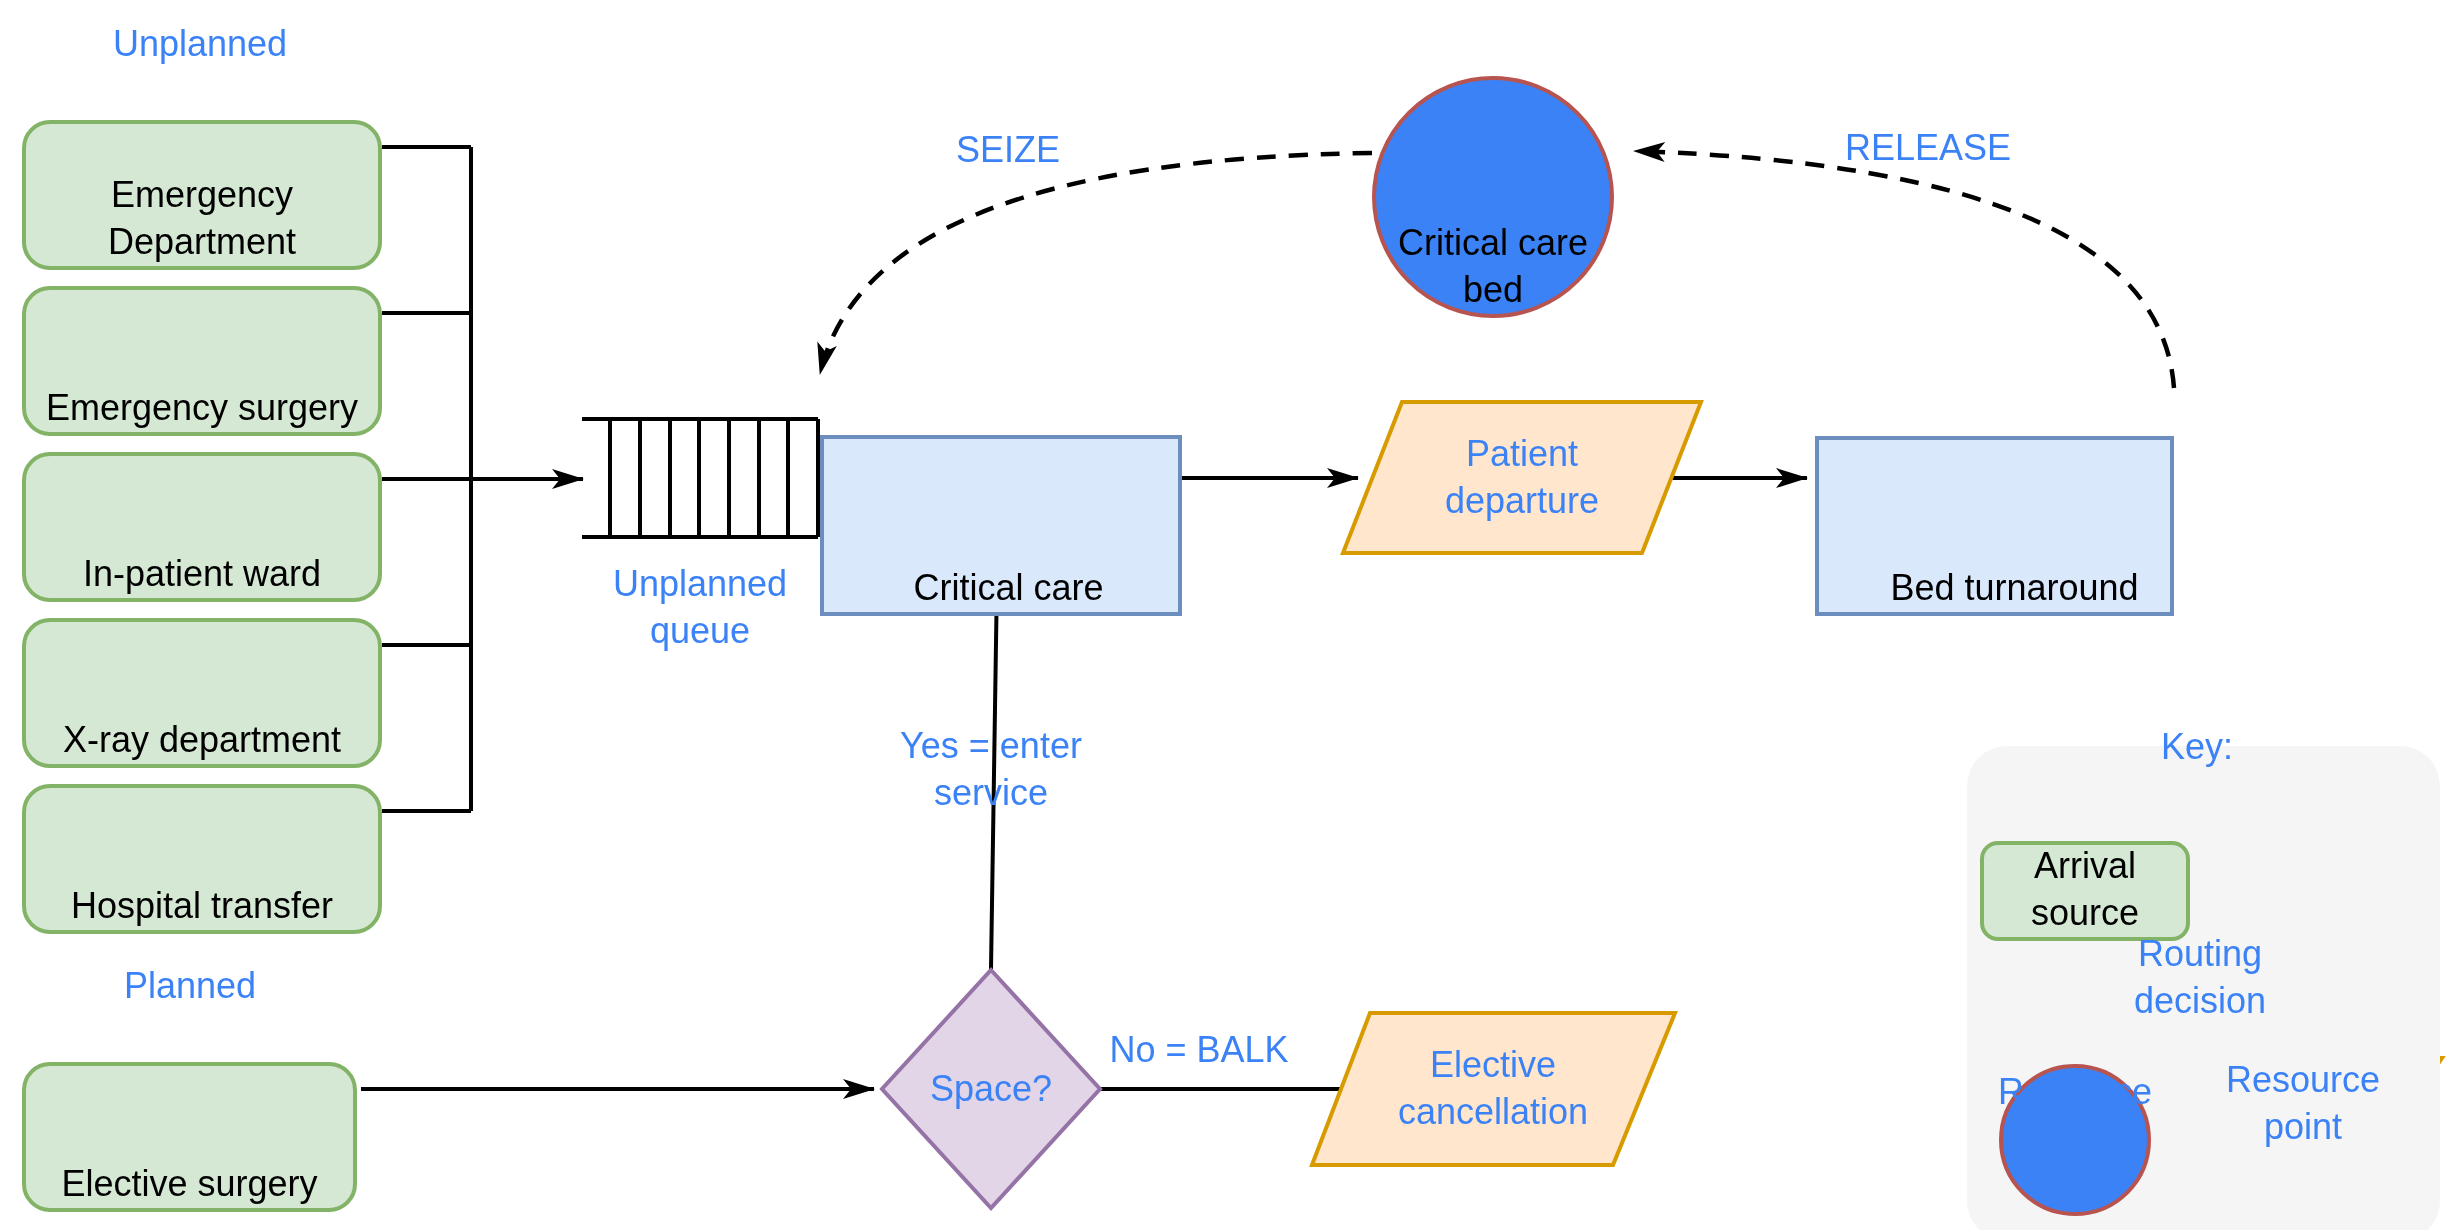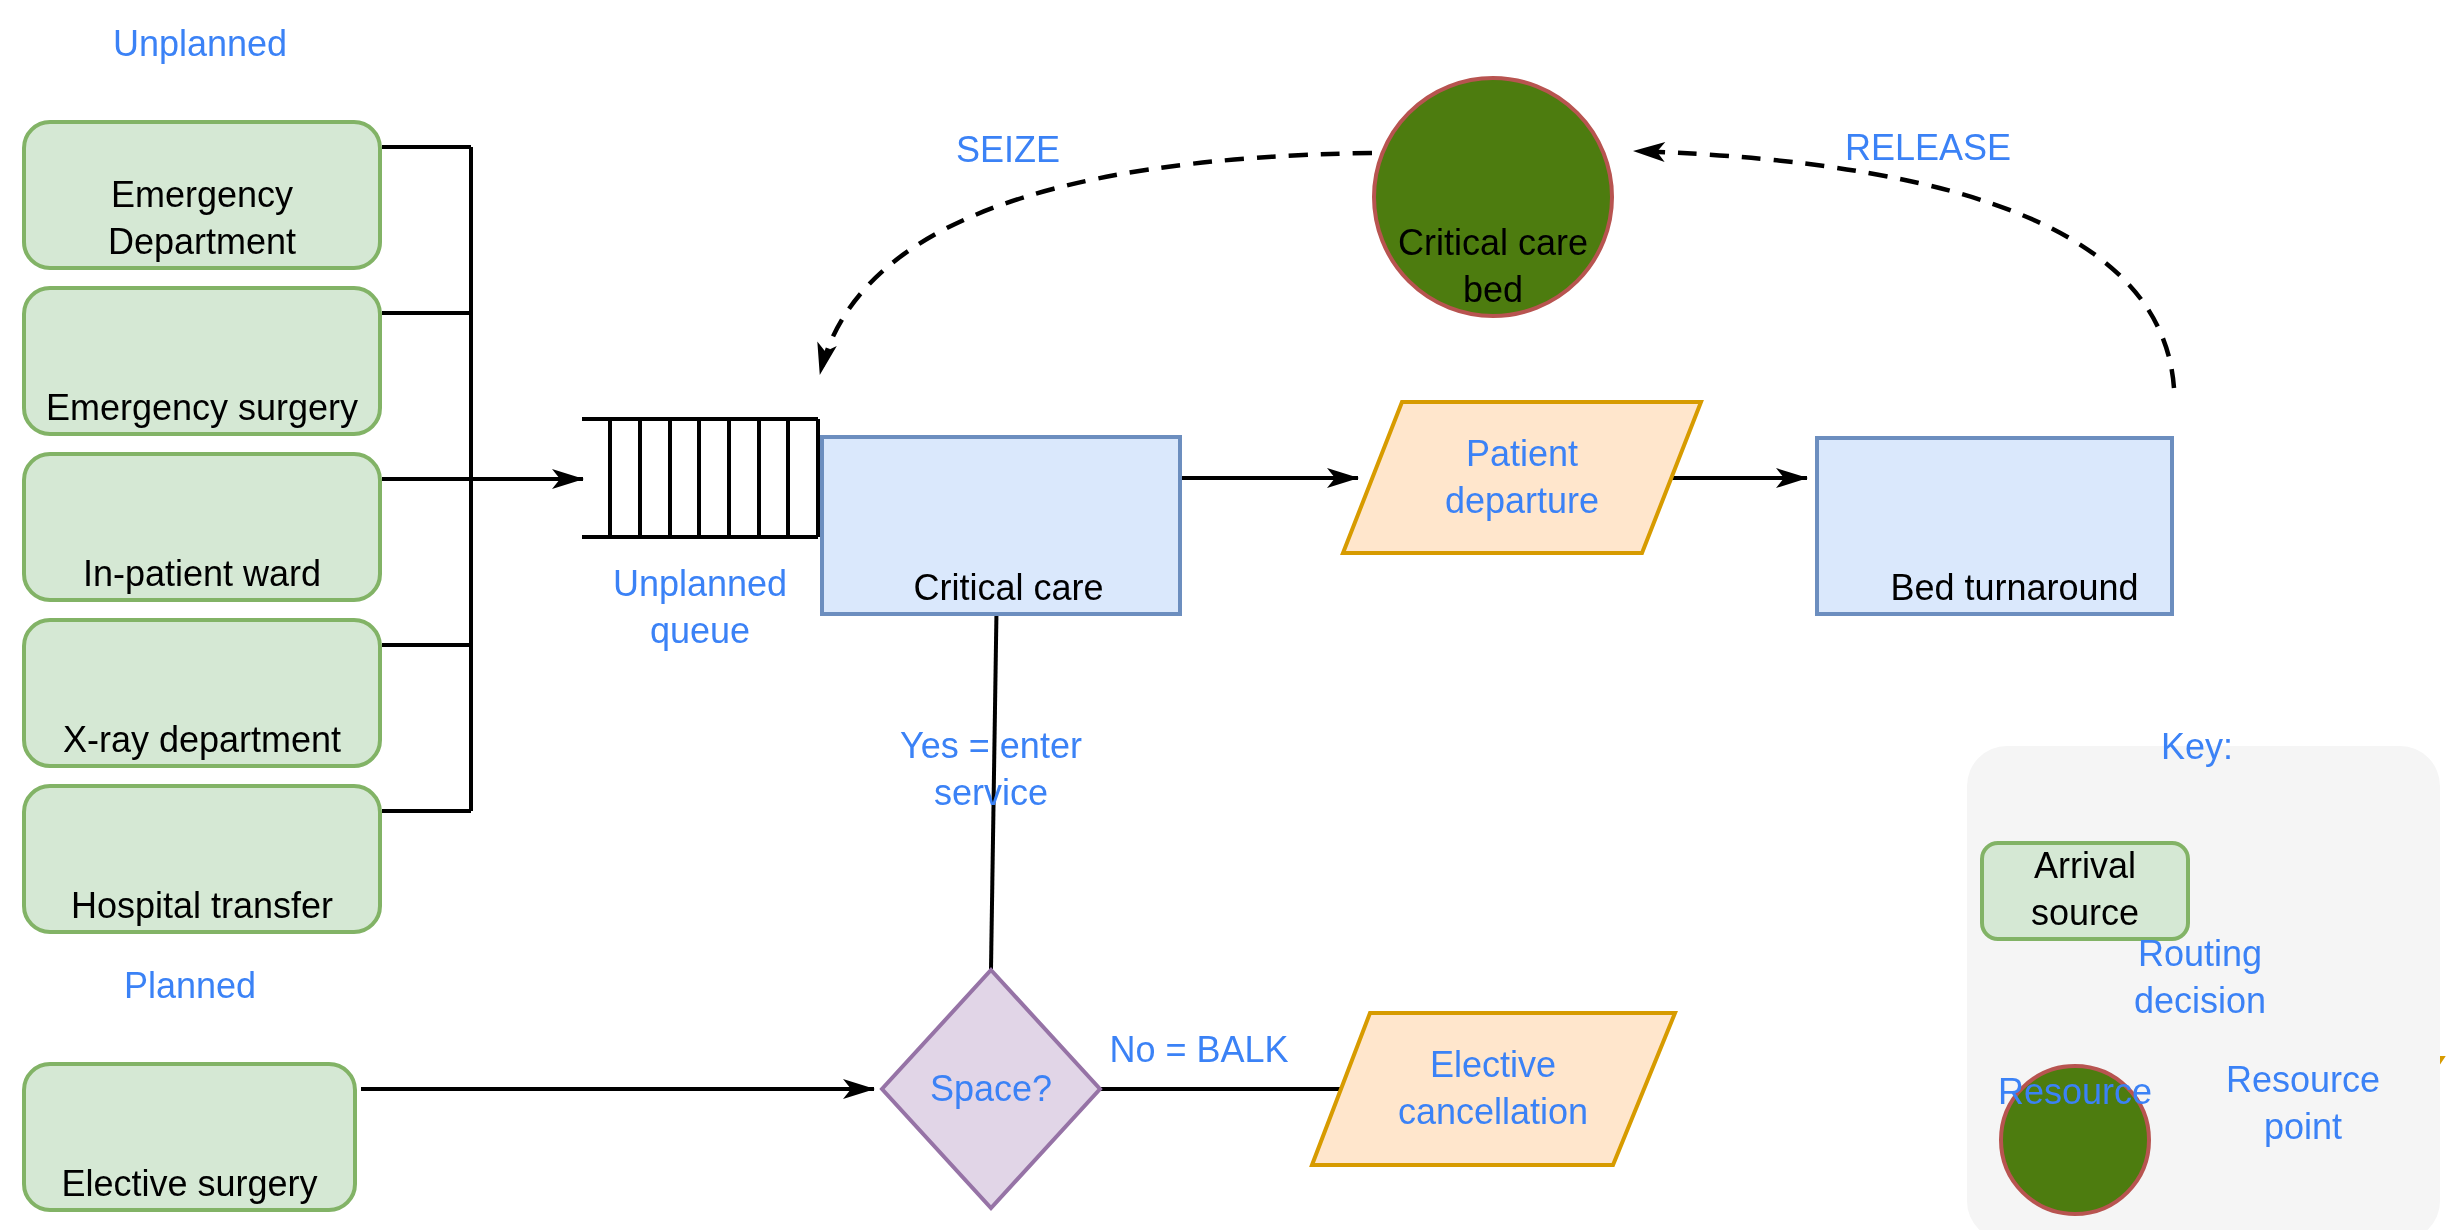--- a/index.html
+++ b/index.html
@@ -5,21 +5,21 @@
   html,body{margin:0;padding:0;background:#ffffff;}
   #stage{
     position:relative;width:2463px;height:1230px;background:#ffffff;
     font-family:"Liberation Sans","DejaVu Sans",sans-serif;color:#000;
     overflow:hidden;
   }
   #wires{position:absolute;left:0;top:0;width:2463px;height:1230px;}
   .shape{position:absolute;box-sizing:border-box;display:flex;align-items:flex-end;justify-content:center;text-align:center;margin-top:48px;}
   .green-box{background:#d5e8d4;border:4px solid #82b366;border-radius:28px;}
   .blue-box{background:#dae8fc;border:4px solid #6c8ebf;}
-  .pink-circle{background:#4d7c0f;border:4px solid #b85450;border-radius:50%;}
+  .pink-circle{background:#3b82f6;border:4px solid #b85450;border-radius:50%;}
   .key-panel{background:#f5f5f5;border-radius:40px;}
   .lbl{
     position:absolute;display:flex;align-items:center;justify-content:center;
     text-align:center;font-size:36px;line-height:1.3;color:#3b82f6;white-space:normal;
   }
   .node-text{font-size:36px;line-height:1.3;padding:0 8px;}
 </style>
 </head>
 <body>
 

